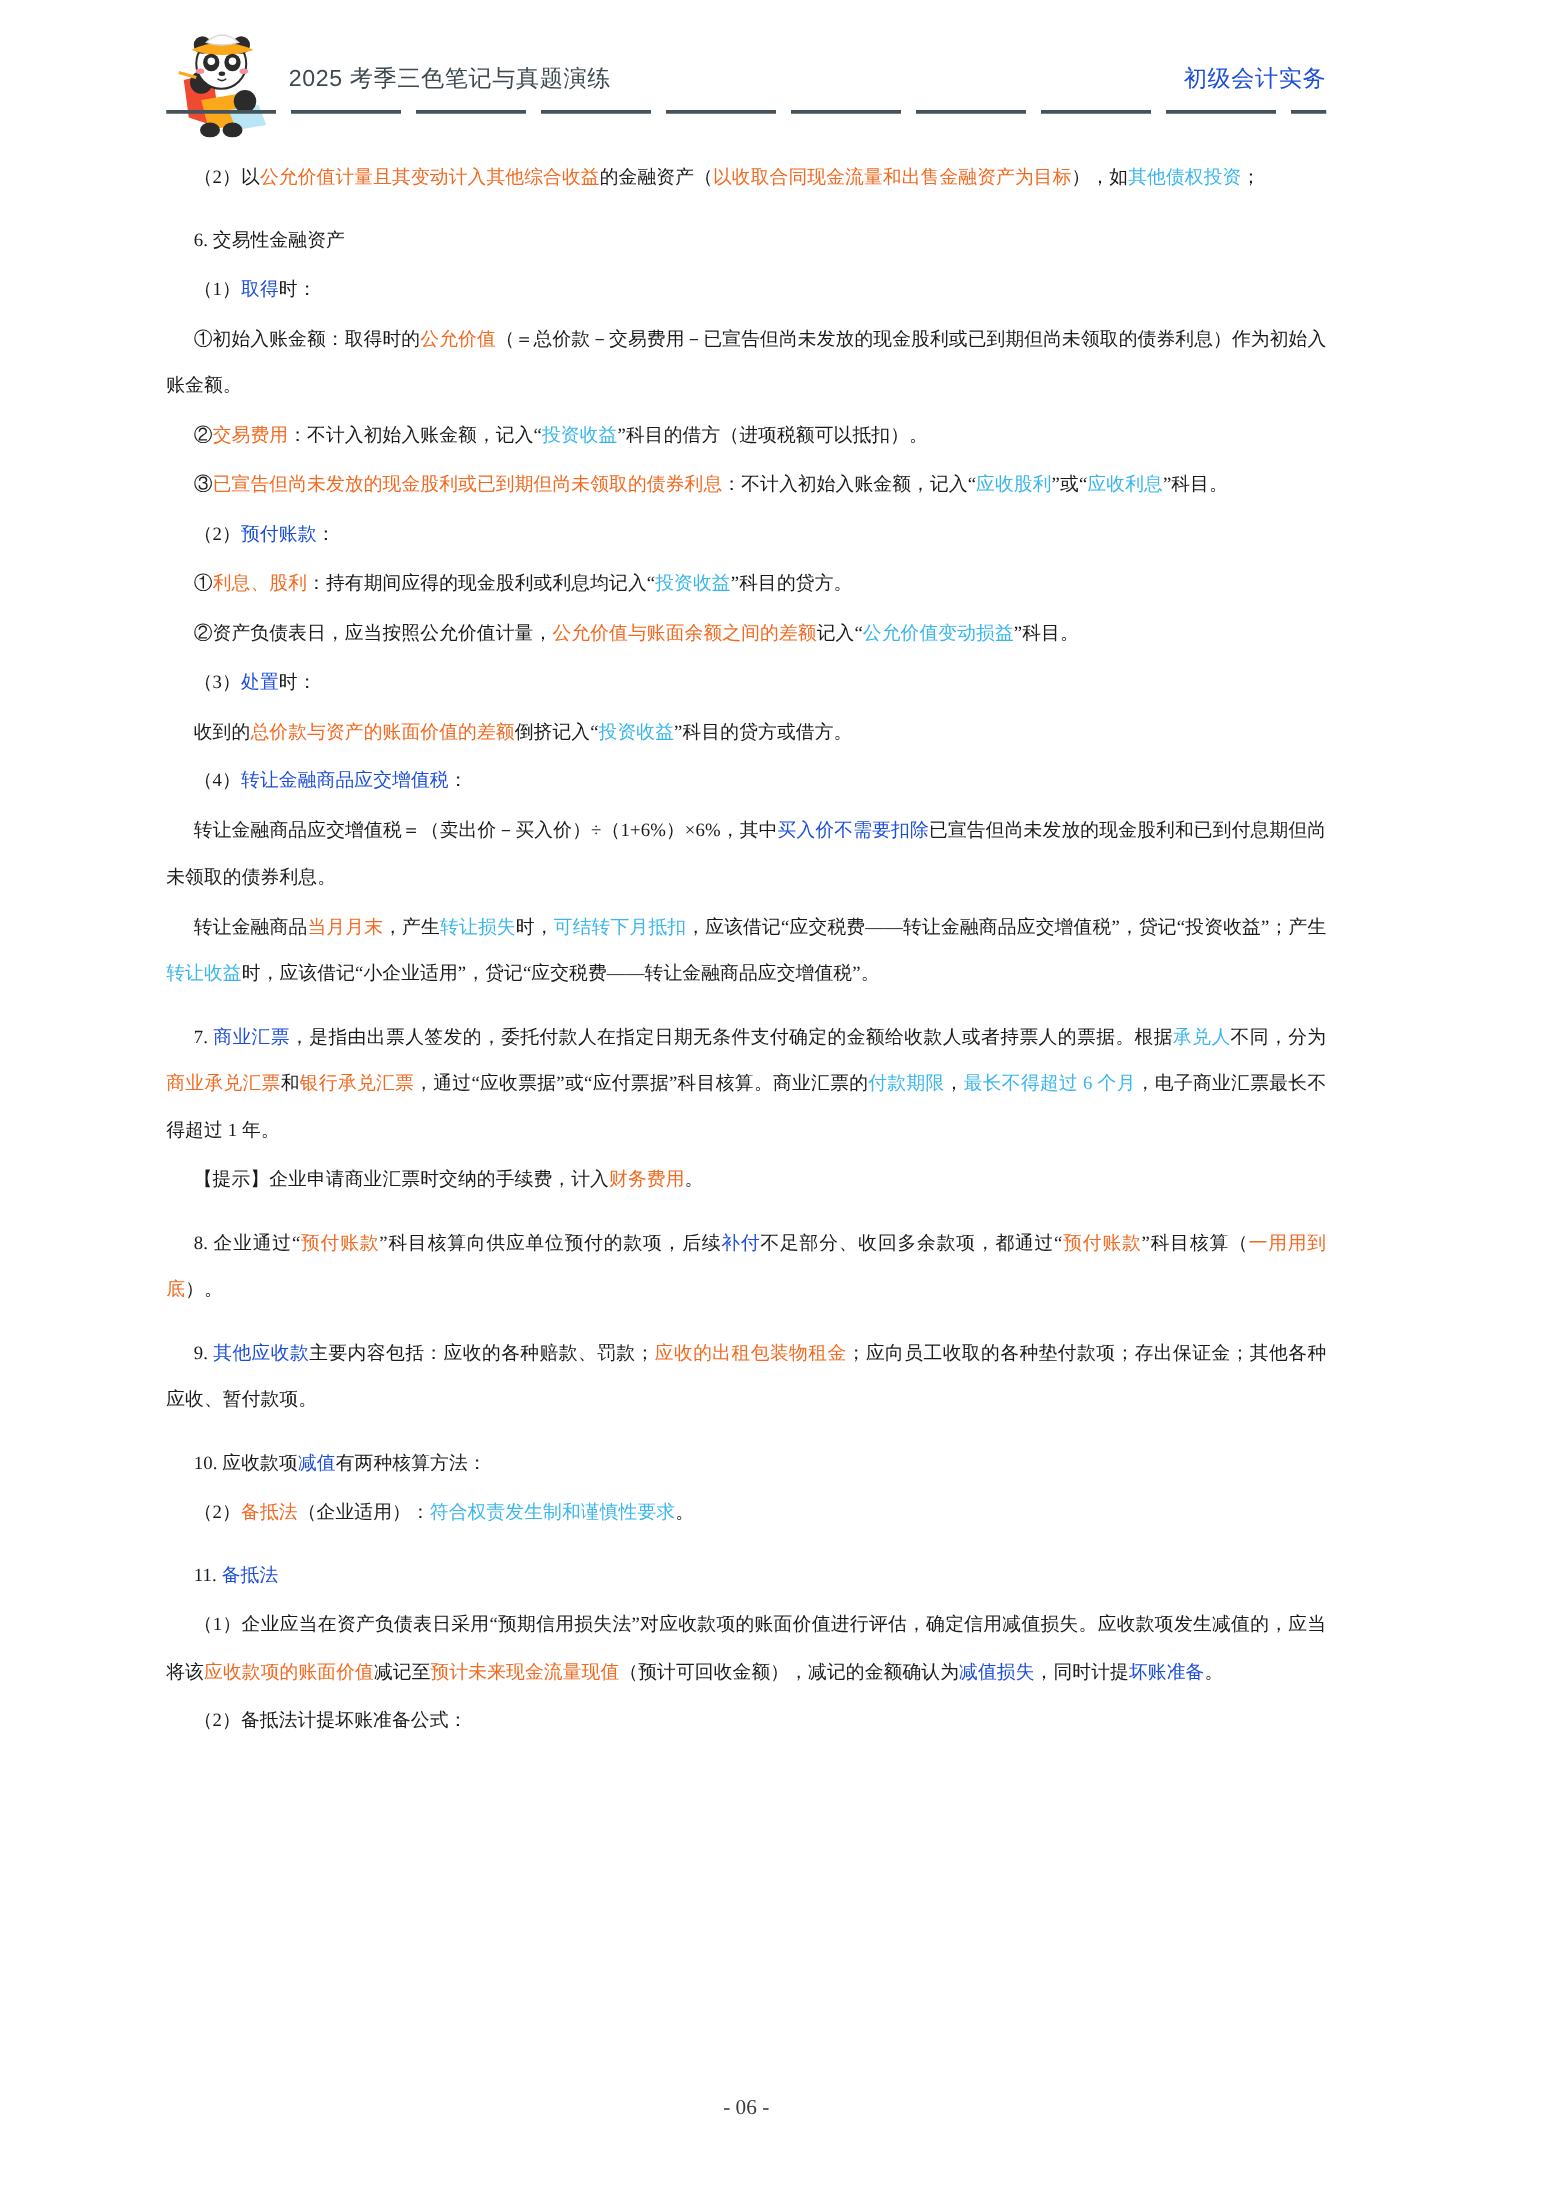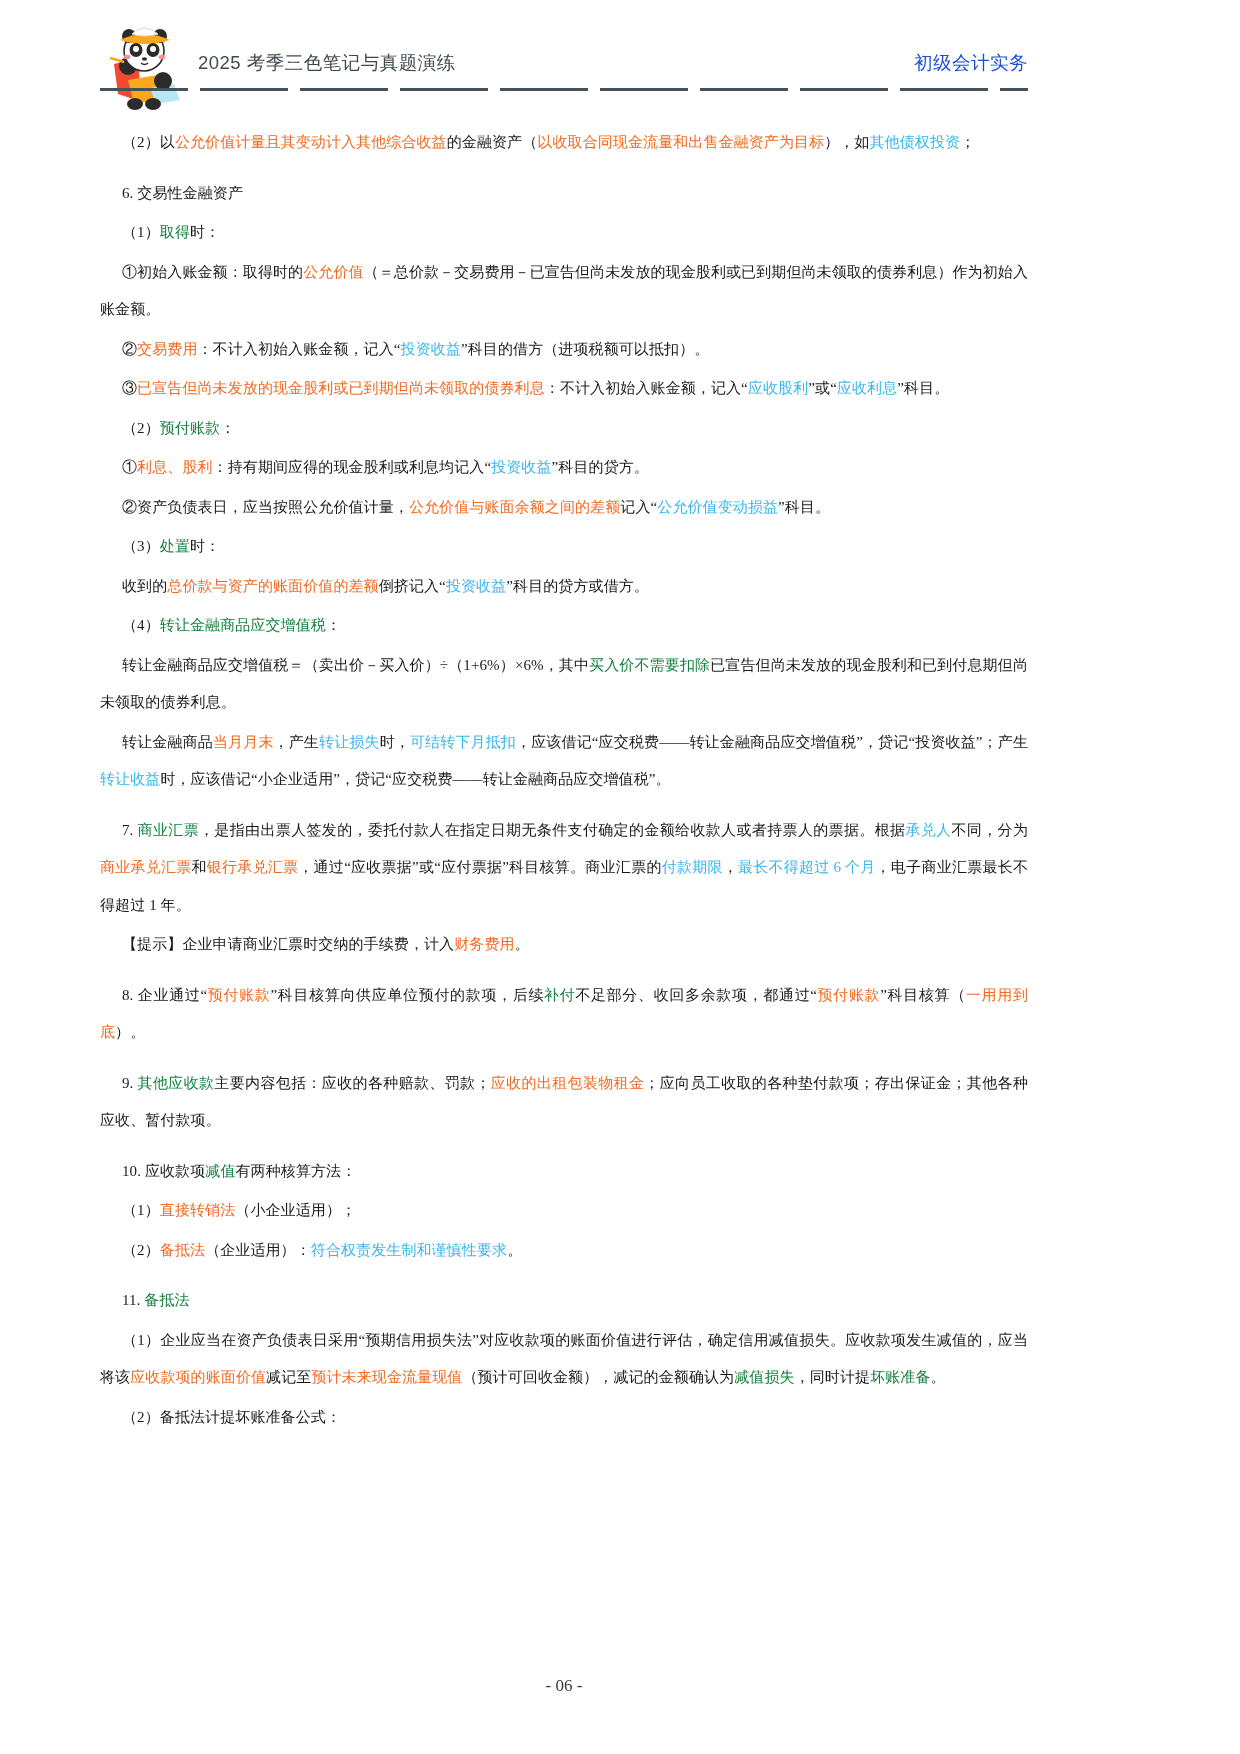--- a/index.html
+++ b/index.html
@@ -8,20 +8,21 @@
     font-family:"Liberation Serif","DejaVu Serif",serif;
     color:#1a1a1a;
     position:relative;
     overflow:hidden;
   }
   .page{
     position:relative;
     width:1128px;height:1754px;
     box-sizing:border-box;
     padding:0;
+    margin-left:33px;
   }
 
   
   .header{
     position:relative;
     height:110px;
     margin:0 100px 0 100px;
   }
   .mascot{
     position:absolute;
@@ -65,21 +66,21 @@
     line-height:37.5px;
     text-align:justify;
     text-justify:inter-ideograph;
     letter-spacing:0.1px;
   }
   p.ind{ text-indent:22px; }
   p.gap{ margin-top:13px; }
 
   
   .o{ color:#F26A21; }     
-  .r{ color:#15803d; }     
+  .r{ color:#1d4ed8; }     
   .c{ color:#39B6EC; }     
 
   
   .footer{
     position:absolute;
     left:0;right:0;bottom:58px;
     text-align:center;
     font-size:17px;
     color:#3a3a3a;
     font-family:"Liberation Serif","DejaVu Serif",serif;
@@ -167,21 +168,20 @@
     <p class="ind gap"><span>7. </span><span class="r">商业汇票</span><span>，是指由出票人签发的，委托付款人在指定日期无条件支付确定的金额给收款人或者持票人的票据。根据</span><span class="c">承兑人</span><span>不同，分为</span><span class="o">商业承兑汇票</span><span>和</span><span class="o">银行承兑汇票</span><span>，通过“应收票据”或“应付票据”科目核算。商业汇票的</span><span class="c">付款期限</span><span>，</span><span class="c">最长不得超过 6 个月</span><span>，电子商业汇票最长不得超过 1 年。</span></p>
 
     <p class="ind"><span>【提示】企业申请商业汇票时交纳的手续费，计入</span><span class="o">财务费用</span><span>。</span></p>
 
     <p class="ind gap"><span>8. 企业通过“</span><span class="o">预付账款</span><span>”科目核算向供应单位预付的款项，后续</span><span class="r">补付</span><span>不足部分、收回多余款项，都通过“</span><span class="o">预付账款</span><span>”科目核算（</span><span class="o">一用用到底</span><span>）。</span></p>
 
     <p class="ind gap"><span>9. </span><span class="r">其他应收款</span><span>主要内容包括：应收的各种赔款、罚款；</span><span class="o">应收的出租包装物租金</span><span>；应向员工收取的各种垫付款项；存出保证金；其他各种应收、暂付款项。</span></p>
 
     <p class="ind gap"><span>10. 应收款项</span><span class="r">减值</span><span>有两种核算方法：</span></p>
 
-    <p class="ind"><span>（1）</span><span class="o">直接转销法</span><span>（小企业适用）；</span></p>
 
     <p class="ind"><span>（2）</span><span class="o">备抵法</span><span>（企业适用）：</span><span class="c">符合权责发生制和谨慎性要求</span><span>。</span></p>
 
     <p class="ind gap"><span>11. </span><span class="r">备抵法</span></p>
 
     <p class="ind"><span>（1）企业应当在资产负债表日采用“预期信用损失法”对应收款项的账面价值进行评估，确定信用减值损失。应收款项发生减值的，应当将该</span><span class="o">应收款项的账面价值</span><span>减记至</span><span class="o">预计未来现金流量现值</span><span>（预计可回收金额），减记的金额确认为</span><span class="r">减值损失</span><span>，同时计提</span><span class="r">坏账准备</span><span>。</span></p>
 
     <p class="ind"><span>（2）备抵法计提坏账准备公式：</span></p>
 
   </div>

